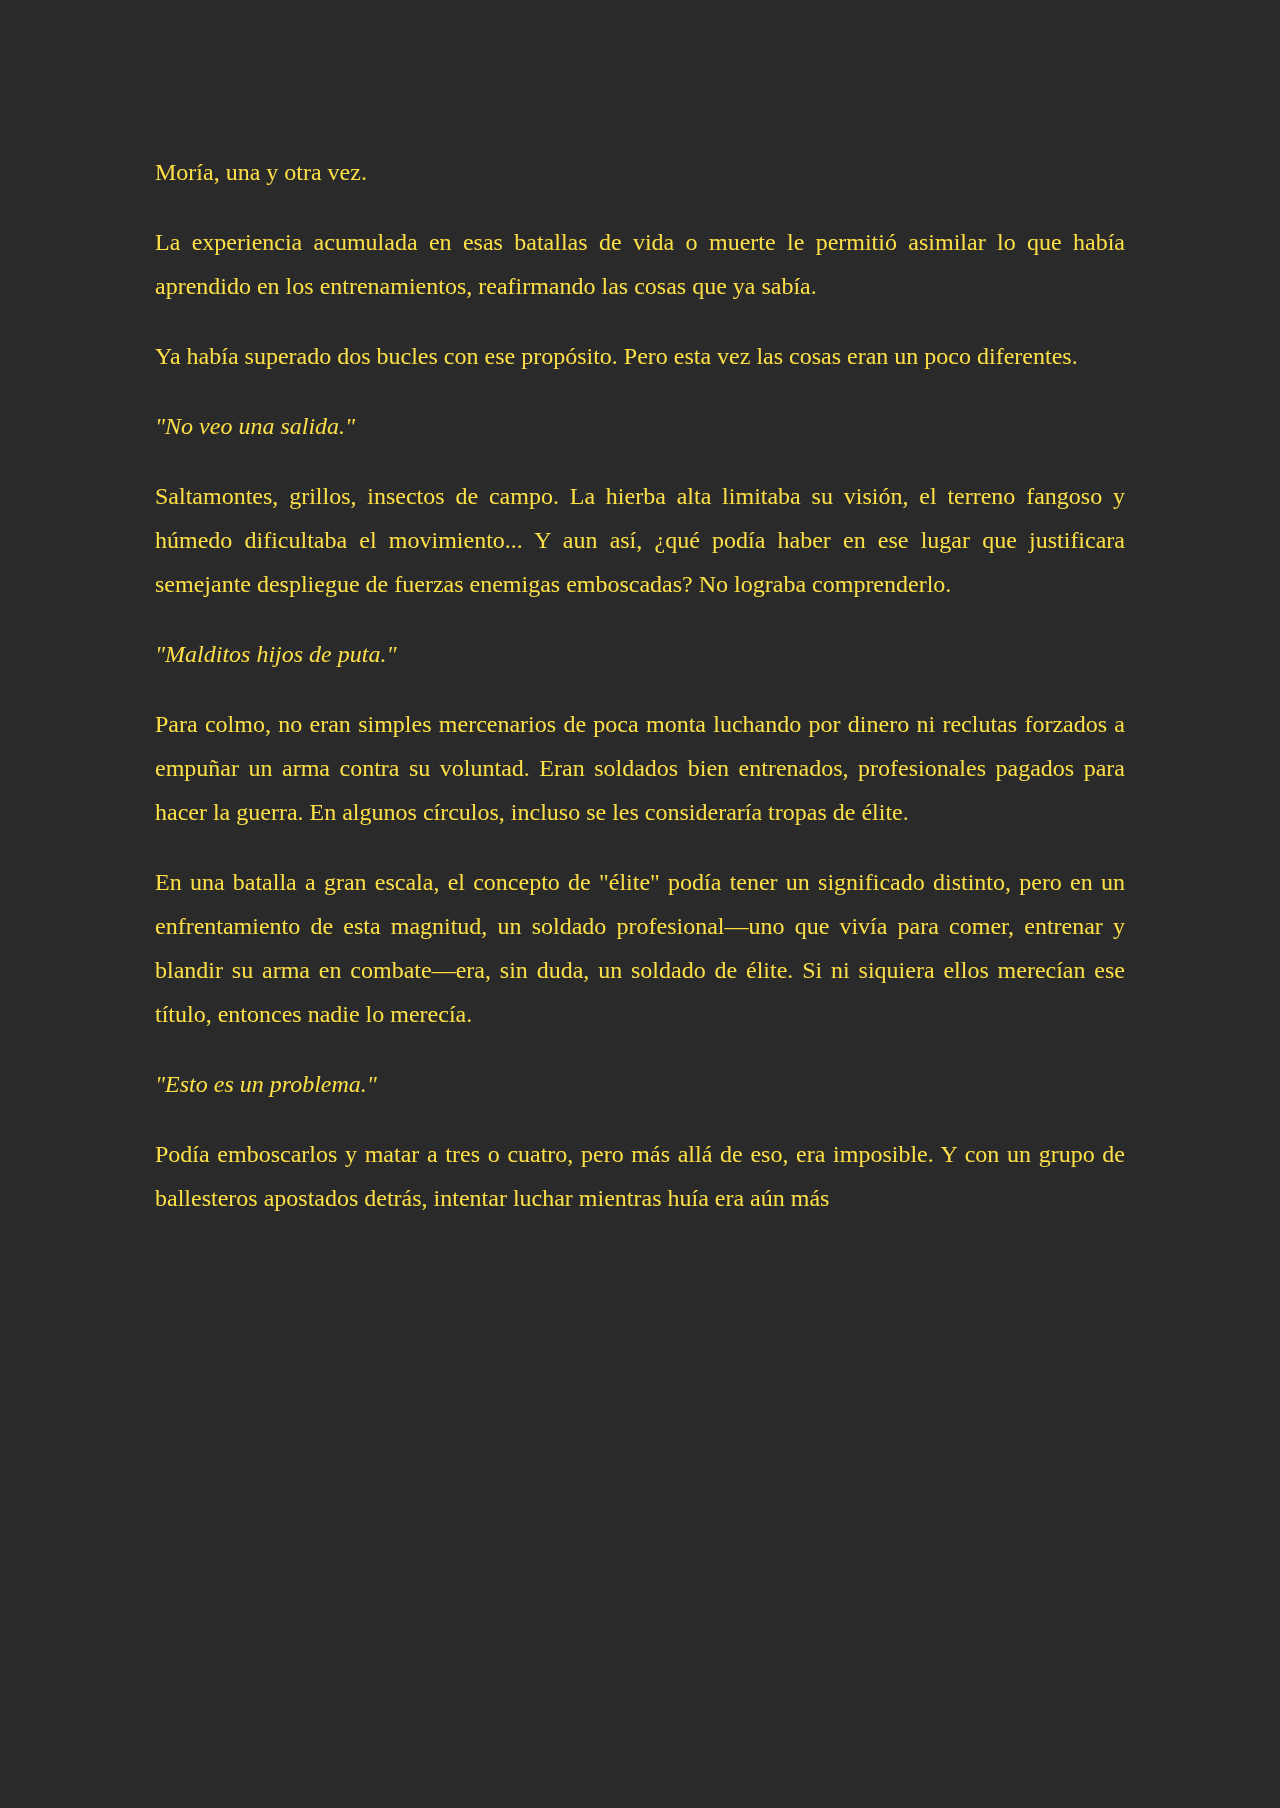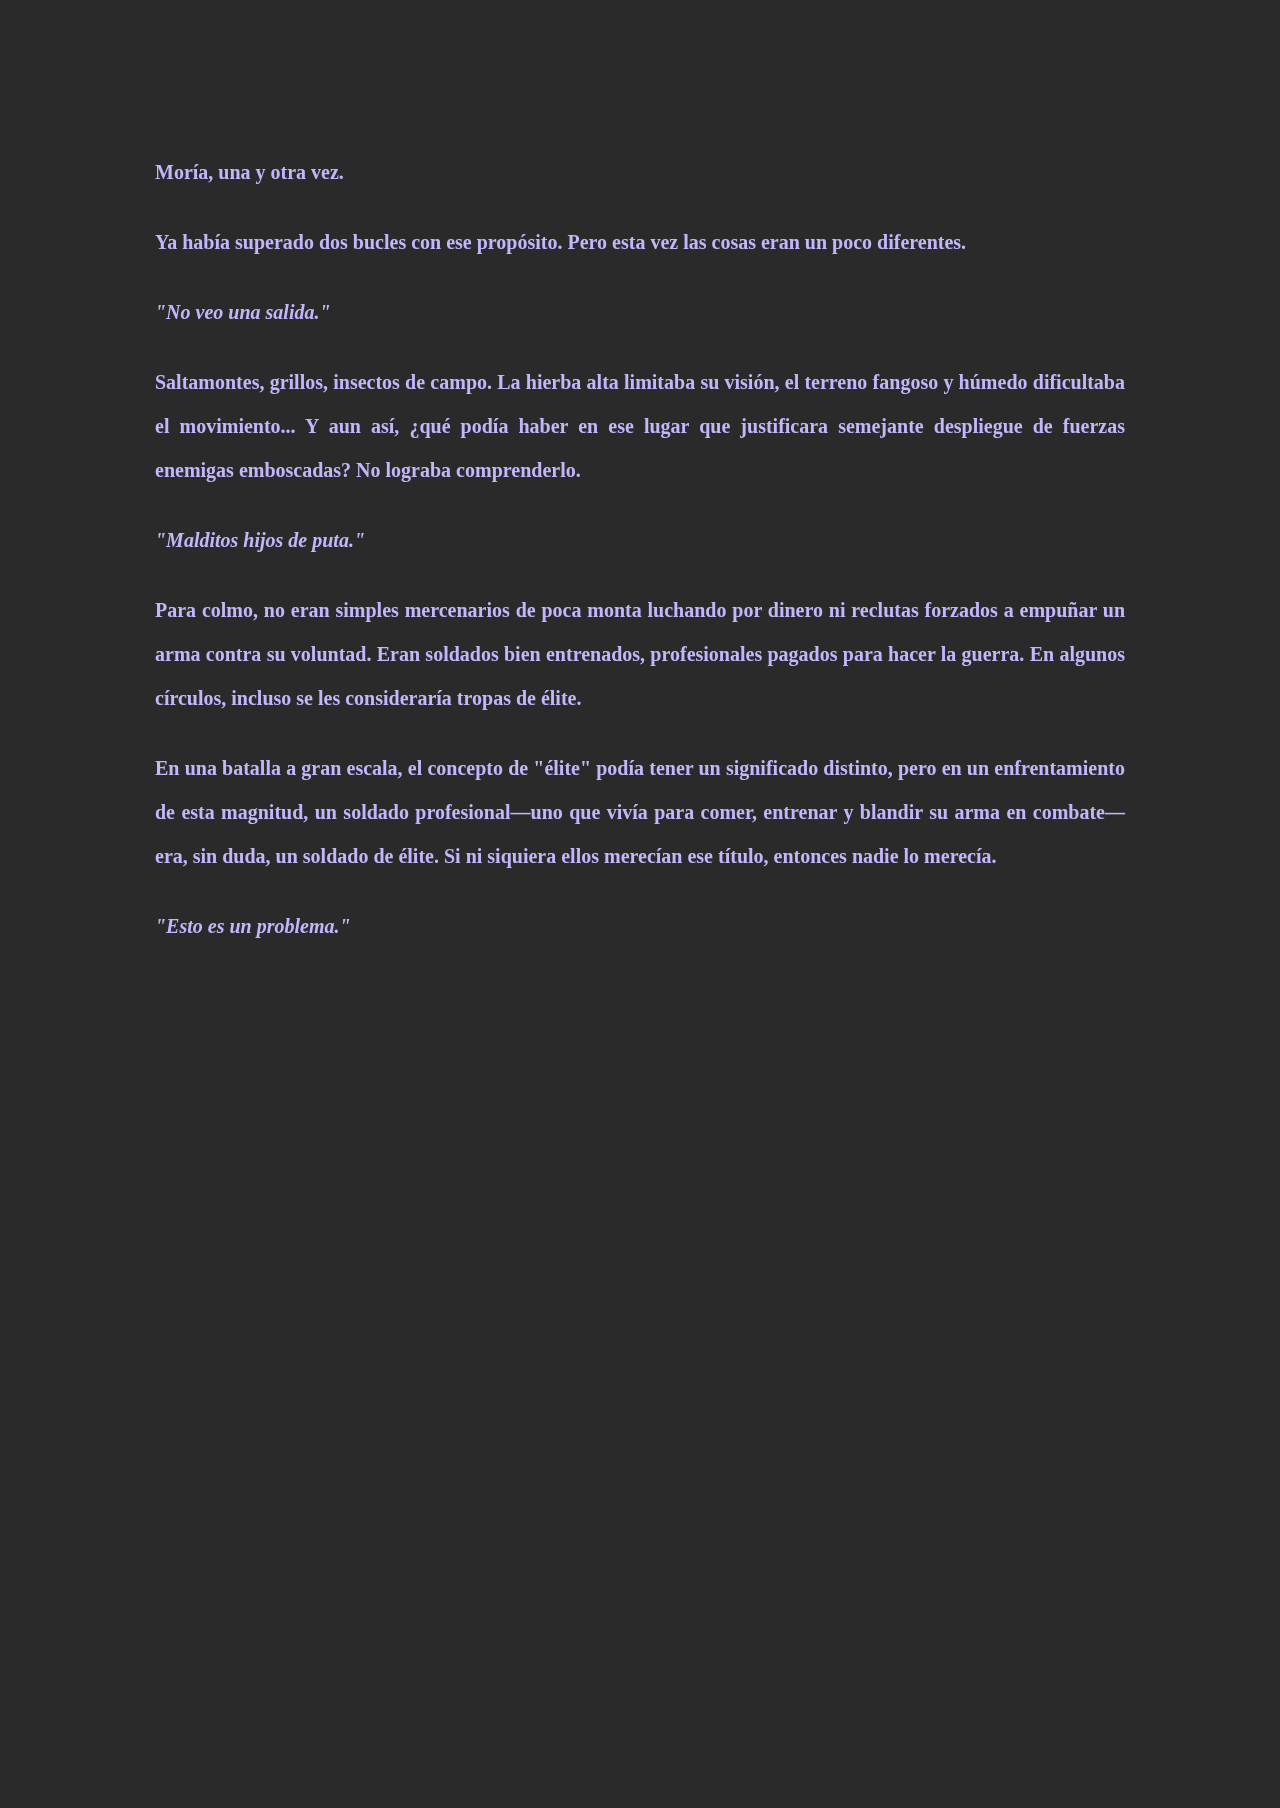--- a/index.html
+++ b/index.html
@@ -12,38 +12,39 @@
       height: 1808px;
       overflow: hidden;
       position: relative;
     }
     .reader {
       position: absolute;
       left: 155px;
       top: 150px;
       width: 970px;
       font-family: "Liberation Serif", "DejaVu Serif", serif;
-      font-size: 20px;
+      font-size: 24px;
       line-height: 44px;
-      color: #c4b5fd;
-      font-weight: bold;
+      color: #fde047;
     }
     .reader p {
       margin: 0 0 26px 0;
       text-align: justify;
     }
     .reader p.speech {
       font-style: italic;
     }
   </style>
 </head>
 <body>
 
 <main class="reader">
   <p>Moría, una y otra vez.</p>
+  <p>La experiencia acumulada en esas batallas de vida o muerte le permitió asimilar lo que había aprendido en los entrenamientos, reafirmando las cosas que ya sabía.</p>
   <p>Ya había superado dos bucles con ese propósito. Pero esta vez las cosas eran un poco diferentes.</p>
   <p class="speech">"No veo una salida."</p>
   <p>Saltamontes, grillos, insectos de campo. La hierba alta limitaba su visión, el terreno fangoso y húmedo dificultaba el movimiento... Y aun así, ¿qué podía haber en ese lugar que justificara semejante despliegue de fuerzas enemigas emboscadas? No lograba comprenderlo.</p>
   <p class="speech">"Malditos hijos de puta."</p>
   <p>Para colmo, no eran simples mercenarios de poca monta luchando por dinero ni reclutas forzados a empuñar un arma contra su voluntad. Eran soldados bien entrenados, profesionales pagados para hacer la guerra. En algunos círculos, incluso se les consideraría tropas de élite.</p>
   <p>En una batalla a gran escala, el concepto de "élite" podía tener un significado distinto, pero en un enfrentamiento de esta magnitud, un soldado profesional—uno que vivía para comer, entrenar y blandir su arma en combate—era, sin duda, un soldado de élite. Si ni siquiera ellos merecían ese título, entonces nadie lo merecía.</p>
   <p class="speech">"Esto es un problema."</p>
+  <p>Podía emboscarlos y matar a tres o cuatro, pero más allá de eso, era imposible. Y con un grupo de ballesteros apostados detrás, intentar luchar mientras huía era aún más</p>
 </main>
 
 </body></html>

